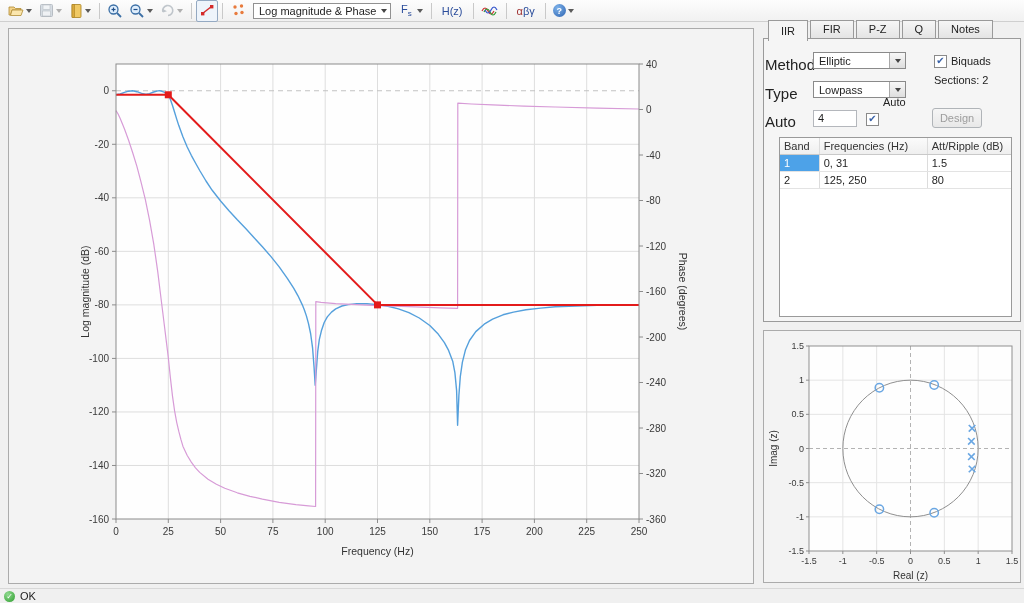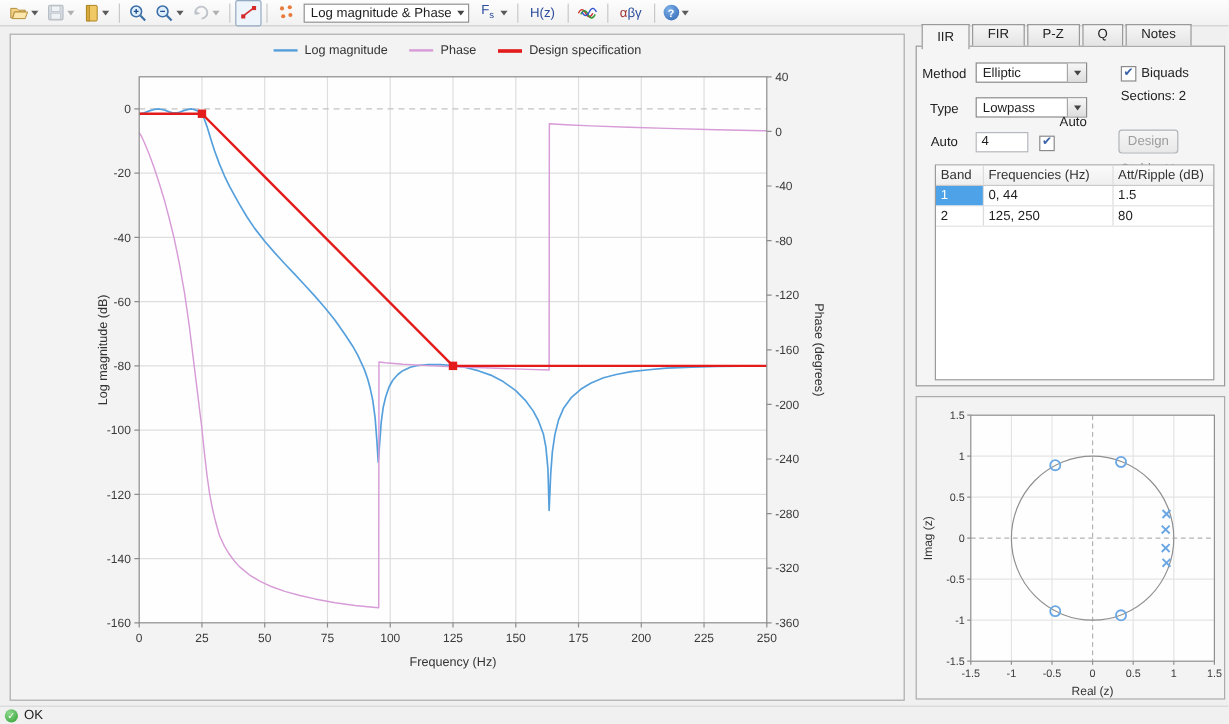--- a/index.html
+++ b/index.html
@@ -37,21 +37,21 @@
   #chart-panel{left:8px;top:28px;width:746px;height:556px;}
   #legend{position:absolute;left:0;top:7px;width:100%;display:flex;justify-content:center;gap:18px;}
   .legend-item{display:flex;align-items:center;gap:6px;font-size:10.5px;color:#333;}
   .legend-swatch{width:20px;height:0;border-top-style:solid;}
   
   #tabbar{position:absolute;left:768px;top:20px;display:flex;align-items:flex-start;z-index:5;}
   .tab{height:15px;line-height:15px;padding:1px 12px 1px 12px;border:1px solid #9a9a9a;border-bottom:none;
        background:linear-gradient(#f6f6f6,#e4e4e4);margin-right:2px;font-size:11px;color:#222;}
   .tab.active{background:#f5f5f5;height:18px;line-height:18px;margin-bottom:-1px;}
   #tab-content{left:763px;top:38px;width:258px;height:284px;background:#f5f5f5;border:1px solid #9a9a9a;z-index:1;}
-  .flabel{position:absolute;width:44px;text-align:center;font-size:11px;color:#222;}
+  .flabel{position:absolute;width:44px;text-align:left;font-size:15px;color:#222;}
   .combo{position:absolute;height:17px;background:#fff;border:1px solid #8a8a8a;box-sizing:border-box;font-size:11px;text-decoration:underline;}
   .combo .val{position:absolute;left:5px;top:2px;white-space:nowrap;}
   .combo .cbtn{position:absolute;right:0;top:0;width:15px;height:15px;background:linear-gradient(#f7f7f7,#dedede);
     border-left:1px solid #a8a8a8;display:flex;align-items:center;justify-content:center;}
   .combo .cbtn span{width:0;height:0;border:3px solid transparent;border-top:4px solid #444;margin-top:4px;}
   .cb{position:absolute;width:11px;height:11px;border:1px solid #8a8a8a;background:#fff;
       font-size:10px;line-height:10px;text-align:center;color:#3a62a8;font-weight:bold;}
   .cb-label{position:absolute;font-size:11px;color:#222;}
   .static-text{position:absolute;font-size:11px;color:#222;}
   .textbox{position:absolute;background:#fff;border:1px solid #b4b7bc;box-sizing:border-box;font-size:11px;padding:1px 4px;}
@@ -167,34 +167,20 @@
     <span class="tb-text"><span style="color:#a03333;">α</span><span>βγ</span></span>
   </div>
   <div class="tb-sep"></div>
   <div class="tbtn">
     <span class="help-badge">?</span>
     <span class="tb-arrow"></span>
   </div>
 </div>
 
 <div id="chart-panel" class="panel">
-  <div id="legend">
-      <span class="legend-item">
-        <span class="legend-swatch" style="border-top-color: rgb(85, 160, 220); border-top-width: 2px;"></span>
-        <span>Log magnitude</span>
-      </span>
-      <span class="legend-item">
-        <span class="legend-swatch" style="border-top-color: rgb(215, 155, 215); border-top-width: 2px;"></span>
-        <span>Phase</span>
-      </span>
-      <span class="legend-item">
-        <span class="legend-swatch" style="border-top-color: rgb(227, 27, 27); border-top-width: 3px;"></span>
-        <span>Design specification</span>
-      </span>
-    </div>
   <svg id="main-chart" width="744" height="554">
       <rect x="107" y="35" width="523" height="455" fill="#fefefe"></rect>
       <line x1="159.3" y1="35" x2="159.3" y2="490" stroke="#dedede" stroke-width="1"></line>
       <line x1="211.60000000000002" y1="35" x2="211.60000000000002" y2="490" stroke="#dedede" stroke-width="1"></line>
       <line x1="263.9" y1="35" x2="263.9" y2="490" stroke="#dedede" stroke-width="1"></line>
       <line x1="316.20000000000005" y1="35" x2="316.20000000000005" y2="490" stroke="#dedede" stroke-width="1"></line>
       <line x1="368.5" y1="35" x2="368.5" y2="490" stroke="#dedede" stroke-width="1"></line>
       <line x1="420.8" y1="35" x2="420.8" y2="490" stroke="#dedede" stroke-width="1"></line>
       <line x1="473.09999999999997" y1="35" x2="473.09999999999997" y2="490" stroke="#dedede" stroke-width="1"></line>
       <line x1="525.4000000000001" y1="35" x2="525.4000000000001" y2="490" stroke="#dedede" stroke-width="1"></line>
@@ -316,21 +302,21 @@
   <span class="btn-disabled" style="left:168px;top:69px;width:48px;height:18px;line-height:18px;">Design</span>
 
   <div id="band-table">
       <div class="trow thead">
         <div class="tcell c0">Band</div>
         <div class="tcell c1">Frequencies (Hz)</div>
         <div class="tcell c2">Att/Ripple (dB)</div>
       </div>
       <div class="trow">
         <div class="tcell c0 selected">1</div>
-        <div class="tcell c1">0, 44</div>
+        <div class="tcell c1">0, 31</div>
         <div class="tcell c2">1.5</div>
       </div>
       <div class="trow">
         <div class="tcell c0">2</div>
         <div class="tcell c1">125, 250</div>
         <div class="tcell c2">80</div>
       </div>
     </div>
 </div>
 

